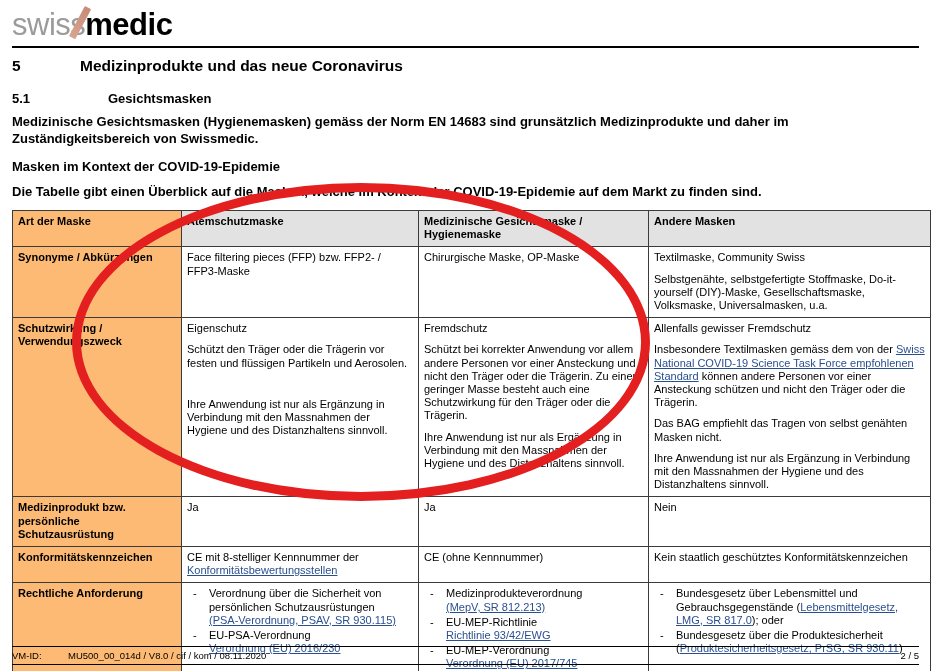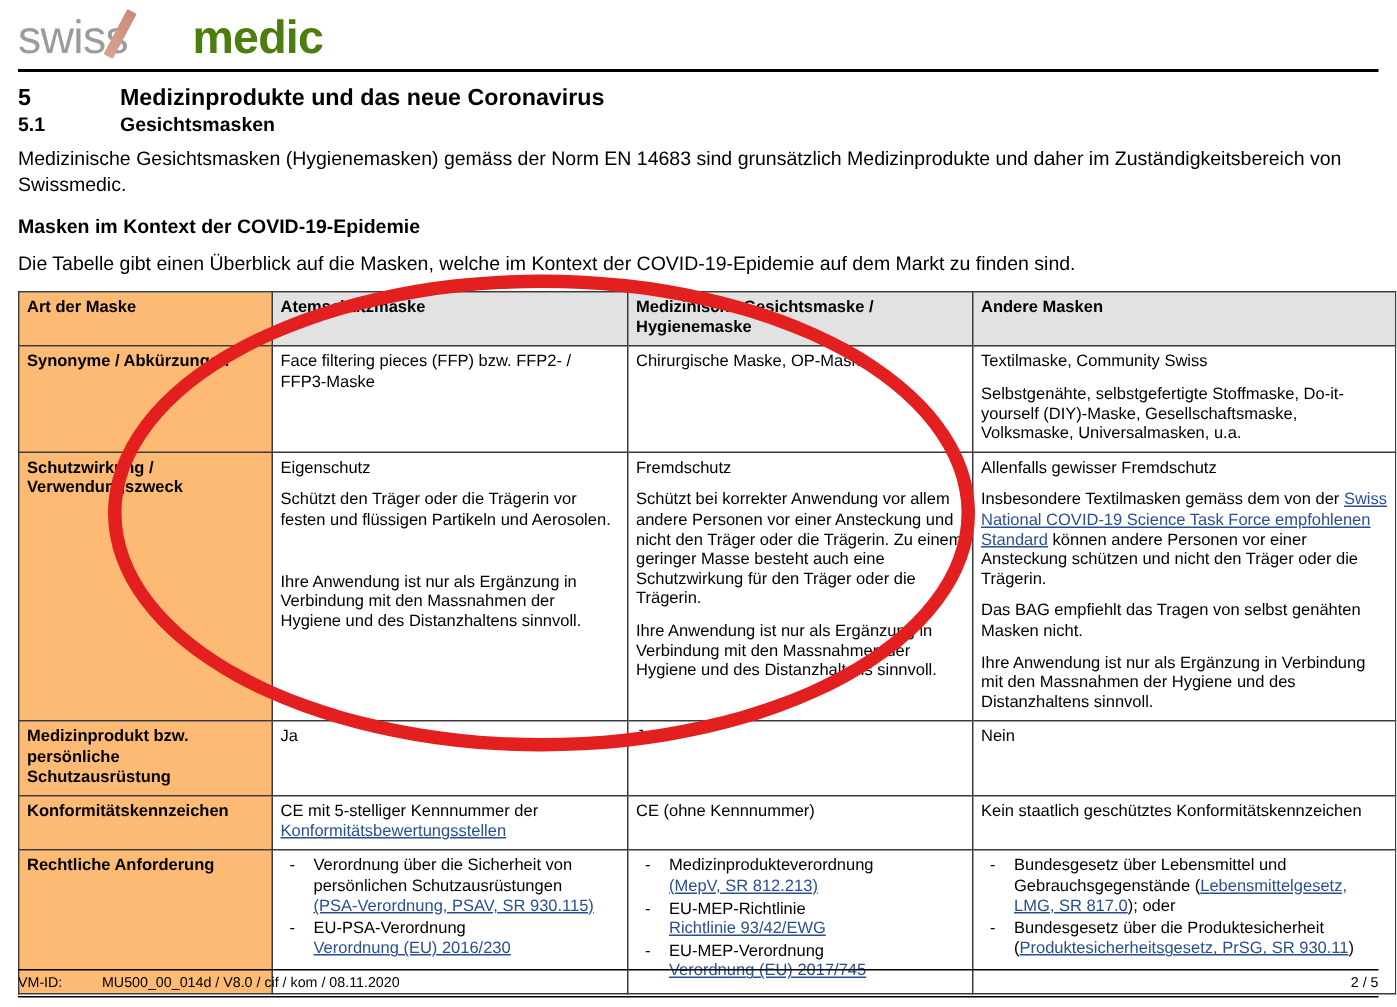--- a/index.html
+++ b/index.html
@@ -32,23 +32,22 @@
     font-size: 31px;
     line-height: 34px;
     letter-spacing: -0.5px;
     white-space: nowrap;
   }
   .logo .swiss {
     color: #9b9b9b;
     font-weight: 400;
   }
   .logo .medic {
-    color: #4d7c0f;
+    color: #000000;
     font-weight: 700;
-    margin-left: 43px;
   }
   .logo-stroke {
     position: absolute;
     left: 57px;
     top: -6px;
     width: 7px;
     height: 34px;
     background: linear-gradient(to bottom, #c98a76, #d8a492);
     transform: rotate(28deg);
     transform-origin: bottom left;
@@ -79,27 +78,29 @@
     display: flex;
     font-size: 15.5px;
     font-weight: bold;
     margin-top: 9px;
   }
   .h1 .num { width: 68px; flex: none; }
   .h2 {
     display: flex;
     font-size: 13px;
     font-weight: bold;
-    margin-top: 0;
+    margin-top: 16px;
+    gap: 28px;
   }
   .h2 .num { width: 68px; flex: none; }
   .para {
     font-size: 13px;
     line-height: 16.5px;
     margin-top: 8px;
+    font-weight: bold;
   }
   .para.bold { font-weight: bold; margin-top: 12px; }
 
   
   table.masks {
     margin-top: 10px;
     border-collapse: collapse;
     width: 907px;
     table-layout: fixed;
     font-size: 11px;
@@ -274,21 +275,21 @@
             <div class="p">Ja</div>
             <div class="gap-md"></div>
           </td>
           <td>Ja</td>
           <td>Nein</td>
         </tr>
 
         <tr>
           <td class="lbl">Konformitätskennzeichen</td>
           <td>
-            <span>CE mit 5-stelliger Kennnummer der </span><a class="lnk" href="#">Konformitätsbewertungsstellen</a>
+            <span>CE mit 8-stelliger Kennnummer der </span><a class="lnk" href="#">Konformitätsbewertungsstellen</a>
           </td>
           <td>CE (ohne Kennnummer)</td>
           <td>Kein staatlich geschütztes Konformitätskennzeichen</td>
         </tr>
 
         <tr>
           <td class="lbl">Rechtliche Anforderung</td>
           <td>
             <ul class="dash">
               <li>

